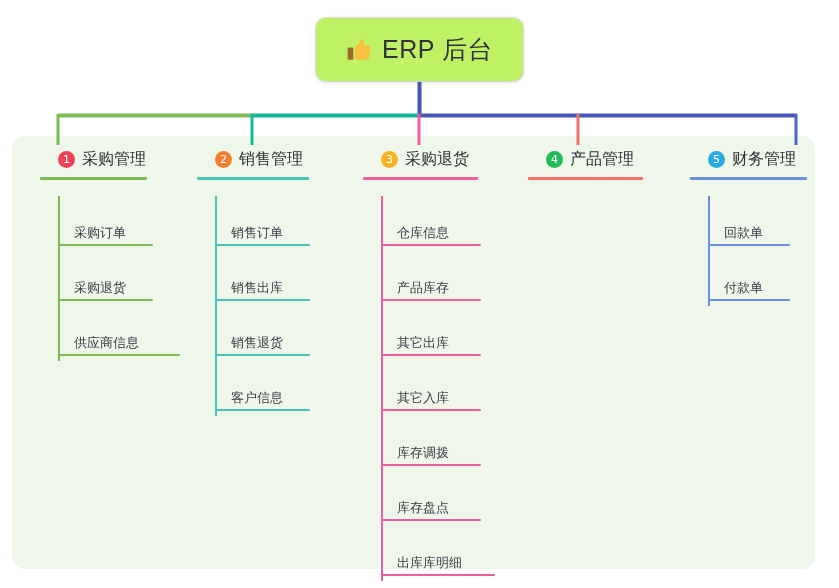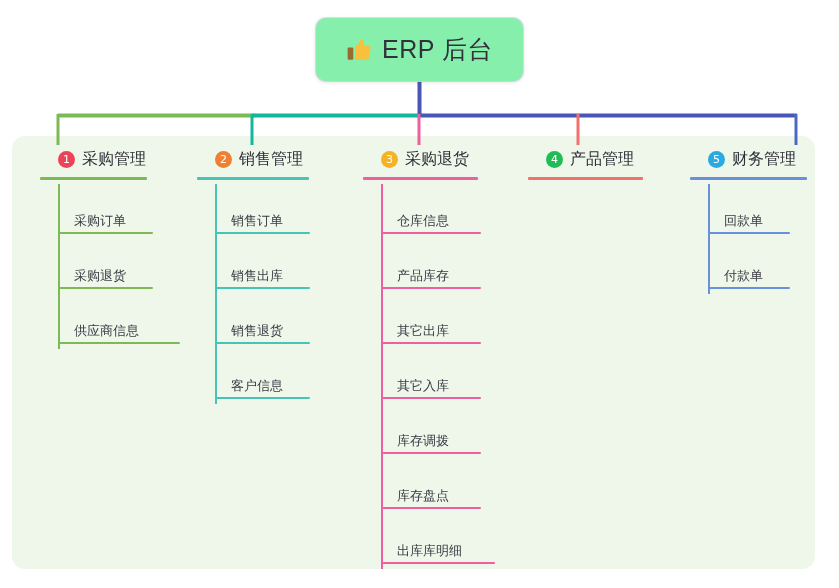--- a/index.html
+++ b/index.html
@@ -6,21 +6,21 @@
   body{
     width:839px;height:588px;position:relative;overflow:hidden;
     font-family:"Liberation Sans","DejaVu Sans",sans-serif;
     -webkit-font-smoothing:antialiased;
   }
   #diagram{position:absolute;left:0;top:0;width:839px;height:588px;}
 
   
   .root-node{
     position:absolute;left:316px;top:18px;width:207px;height:63px;
-    background:#86efac;border-radius:10px;
+    background:#bef264;border-radius:10px;
     box-shadow:0 1px 4px rgba(60,60,80,.18), 0 0 0 1px rgba(225,228,235,.9);
     display:flex;align-items:center;justify-content:center;gap:10px;
     z-index:6;
   }
   .root-label{
     font-size:25px;color:#32323c;letter-spacing:.5px;white-space:nowrap;
   }
   .thumb-icon{display:block;width:26px;height:26px;}
 
   
@@ -37,21 +37,21 @@
   .col-head{display:flex;align-items:center;gap:7px;height:26px;padding-left:18px;}
   .badge{
     width:17px;height:17px;border-radius:50%;
     display:flex;align-items:center;justify-content:center;
     color:#ffffff;font-size:11px;line-height:1;flex:0 0 auto;
     font-family:"DejaVu Sans",sans-serif;
   }
   .col-title{font-size:16px;color:#2f2f38;white-space:nowrap;}
   .col-rule{height:3px;border-radius:1px;margin-top:5px;}
 
-  .items{position:relative;margin-top:4px;}
+  .items{position:relative;margin-top:16px;}
   .item{position:relative;height:55px;}
   .item-label{
     position:absolute;left:34px;bottom:9px;
     font-size:13px;color:#3a3a44;white-space:nowrap;
   }
   .item-underline{position:absolute;left:18px;bottom:5px;height:2px;border-radius:1px;}
   .item-spine{position:absolute;left:18px;top:0;bottom:0;width:2px;}
 </style>
 </head>
 <body>

